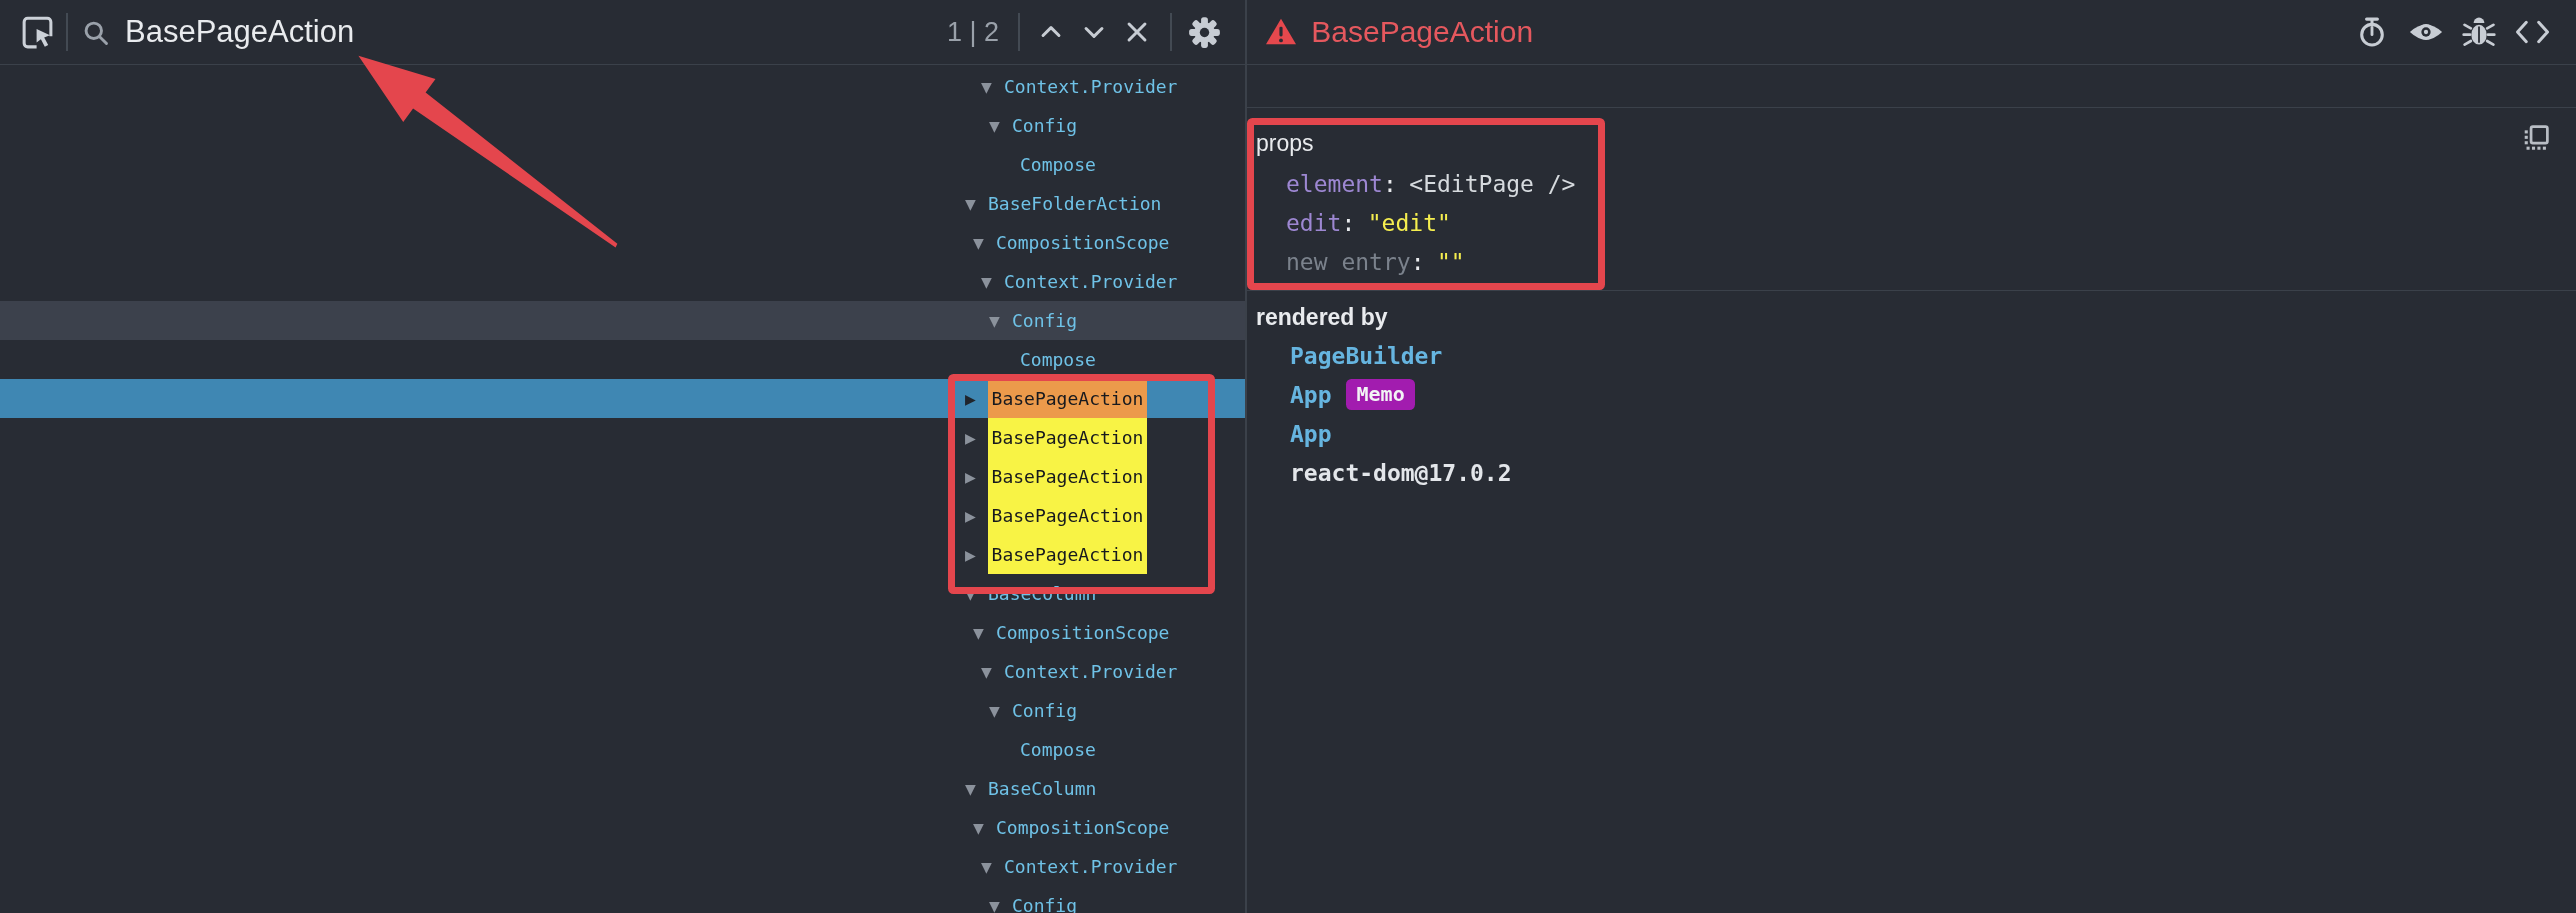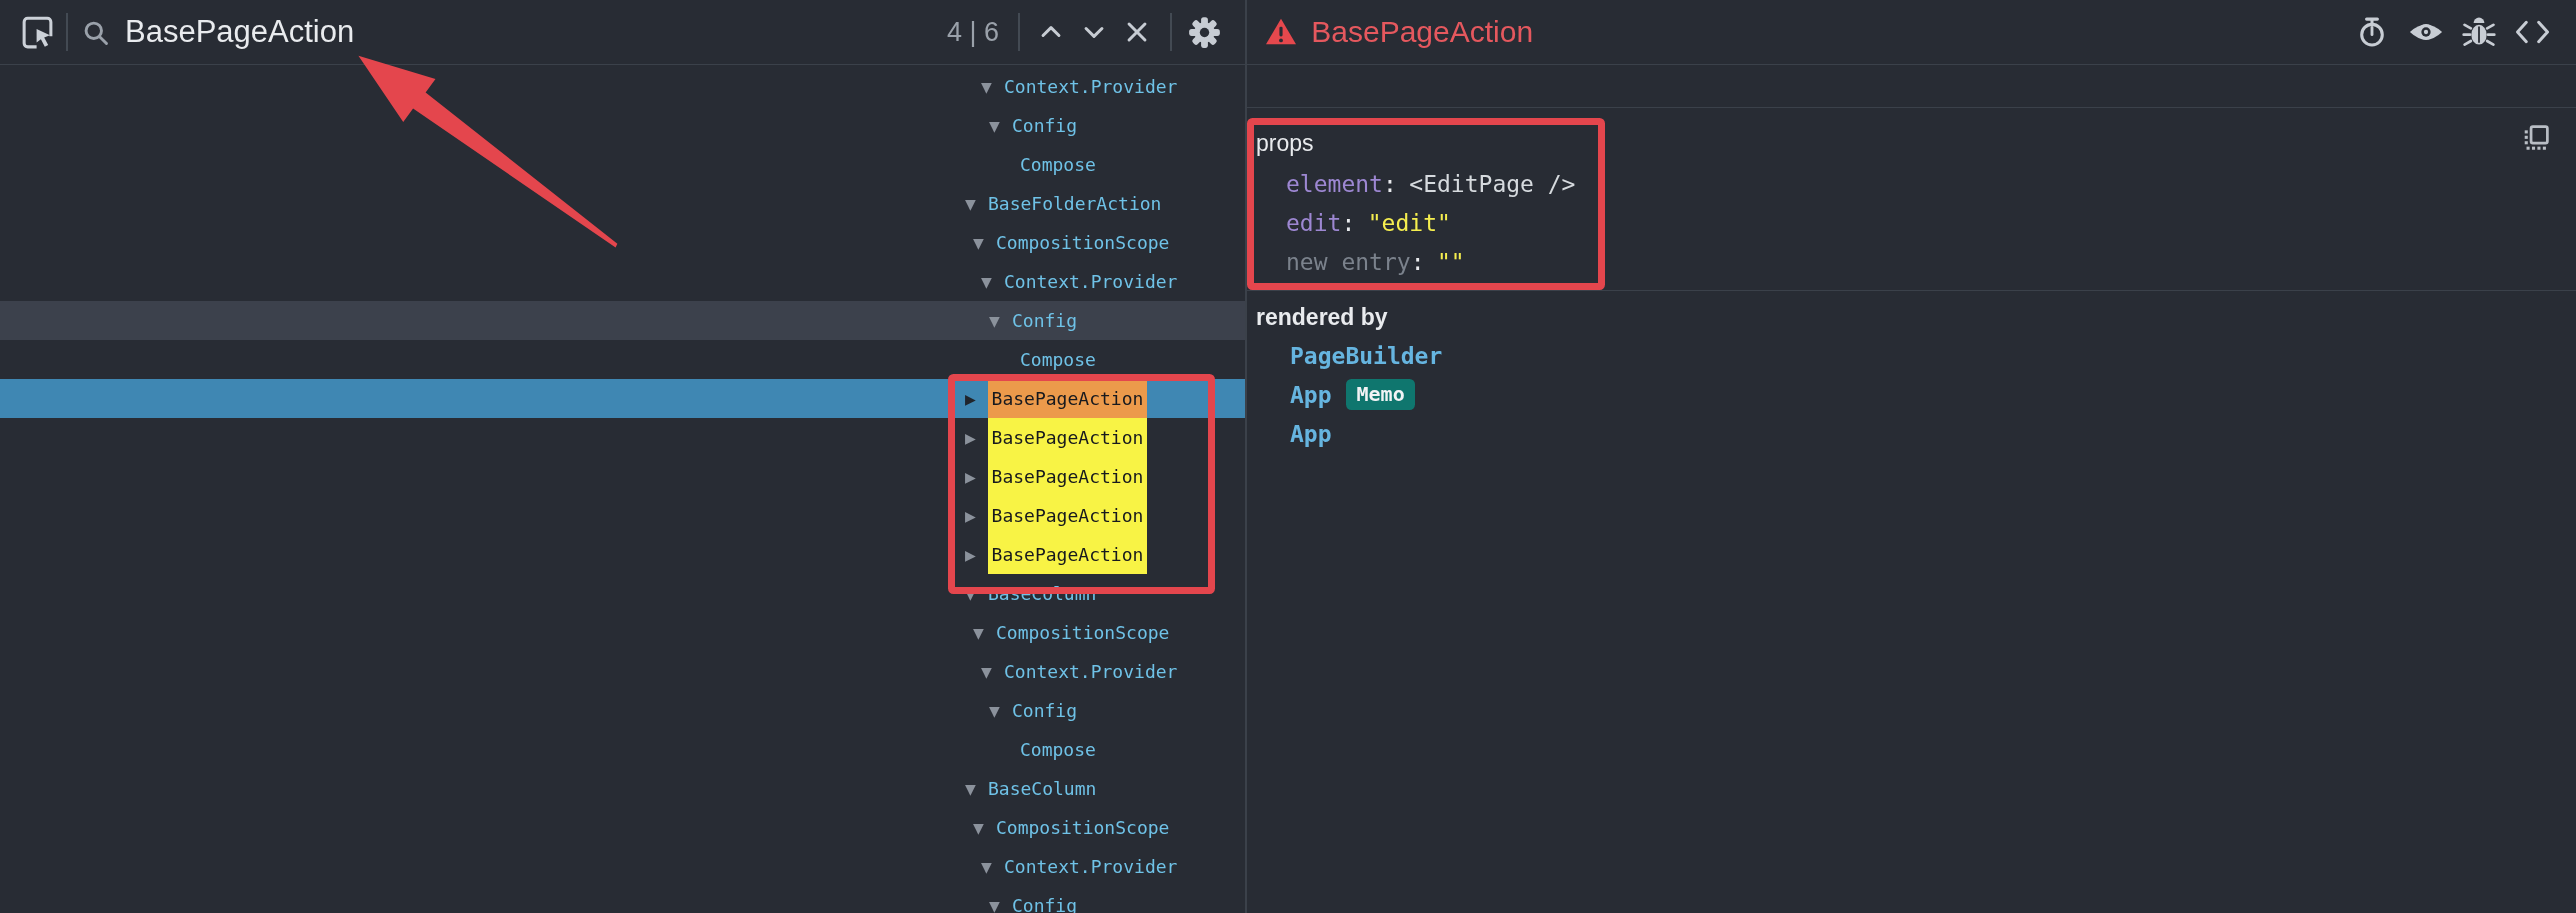--- a/index.html
+++ b/index.html
@@ -62,21 +62,21 @@
   .pval { color:#d6dade; margin-left:12.5px; }
   .pval.string { color:#f5ee4f; }
   #copy-btn { position:absolute; top:14.3px; right:25px; cursor:pointer; }
   #rendered-section { position:absolute; left:0; top:293px; width:100%;
                       padding:10.7px 0 0 9px;font-weight:bold; }
   #rendered-list { margin-top:5.4px; }
   .rrow { height:39px; display:flex; align-items:center; padding-left:34px;
           font-family:"DejaVu Sans Mono",monospace; font-size:23px; color:#e3e6ea;
           white-space:pre; }
   .rrow.link { color:#66b5e0; cursor:pointer; }
-  .badge { display:inline-block; background:#0f766e; color:#f2f3f5; border-radius:5.4px;
+  .badge { display:inline-block; background:#a21caf; color:#f2f3f5; border-radius:5.4px;
            font-size:20px; padding:2.7px 10.7px 4.5px 10.7px; margin-left:14.3px;
            font-family:"DejaVu Sans Mono",monospace; }
 
   
   .anno-rect { position:absolute; border:7.2px solid #e4464d; border-radius:5.4px; z-index:50;
                pointer-events:none; }
   #anno-rect-tree { left:948px; top:374px; width:267px; height:220px; }
   #anno-rect-props { left:1247px; top:118px; width:358px; height:172px; }
   #anno-arrow { position:absolute; left:0; top:0; z-index:50; pointer-events:none; }
 
@@ -93,21 +93,21 @@
     </svg>
   </div>
   <div class="tb-sep" style="left:66px"></div>
   <div id="search-icon">
     <svg class="icn" width="29" height="29" viewBox="0 0 32 32">
       <circle cx="13" cy="13" r="8.5" fill="none" stroke="#9aa1aa" stroke-width="3.2"></circle>
       <line x1="19.5" y1="19.5" x2="27" y2="27" stroke="#9aa1aa" stroke-width="3.2" stroke-linecap="round"></line>
     </svg>
   </div>
   <input id="search-input" readonly="" value="BasePageAction" style="">
-  <div id="result-counter">4 | 6</div>
+  <div id="result-counter">1 | 2</div>
   <div class="tb-sep" style="left:1018px"></div>
   <div class="tb-btn" style="left:1030px">
     <svg class="icn" width="30" height="30" viewBox="0 0 34 34">
       <polyline points="8,21 17,12 26,21" fill="none" stroke="#c7ccd3" stroke-width="3.4" stroke-linecap="round" stroke-linejoin="round"></polyline>
     </svg>
   </div>
   <div class="tb-btn" style="left:1073px">
     <svg class="icn" width="30" height="30" viewBox="0 0 34 34">
       <polyline points="8,13 17,22 26,13" fill="none" stroke="#c7ccd3" stroke-width="3.4" stroke-linecap="round" stroke-linejoin="round"></polyline>
     </svg>
@@ -301,20 +301,21 @@
         <div class="prow"><span class="pkey muted">new entry</span><span class="pcolon">:</span><span class="pval string">""</span></div>
       </div>
   </div>
 
   <div id="rendered-section">
     <div class="sec-label">rendered by</div>
     <div id="rendered-list">
         <div class="rrow link"><span>PageBuilder</span></div>
         <div class="rrow link"><span>App</span><span class="badge">Memo</span></div>
         <div class="rrow link"><span>App</span></div>
+        <div class="rrow"><span>react-dom@17.0.2</span></div>
       </div>
   </div>
 </div>
 
 <div class="anno-rect" id="anno-rect-tree"></div>
 <div class="anno-rect" id="anno-rect-props"></div>
 <svg id="anno-arrow" width="681" height="287" viewBox="0 0 760 320">
   <polygon points="400,62 486,88 475,103 689,272 687,276 461,121 450,136" fill="#e4464d"></polygon>
 </svg>
 

